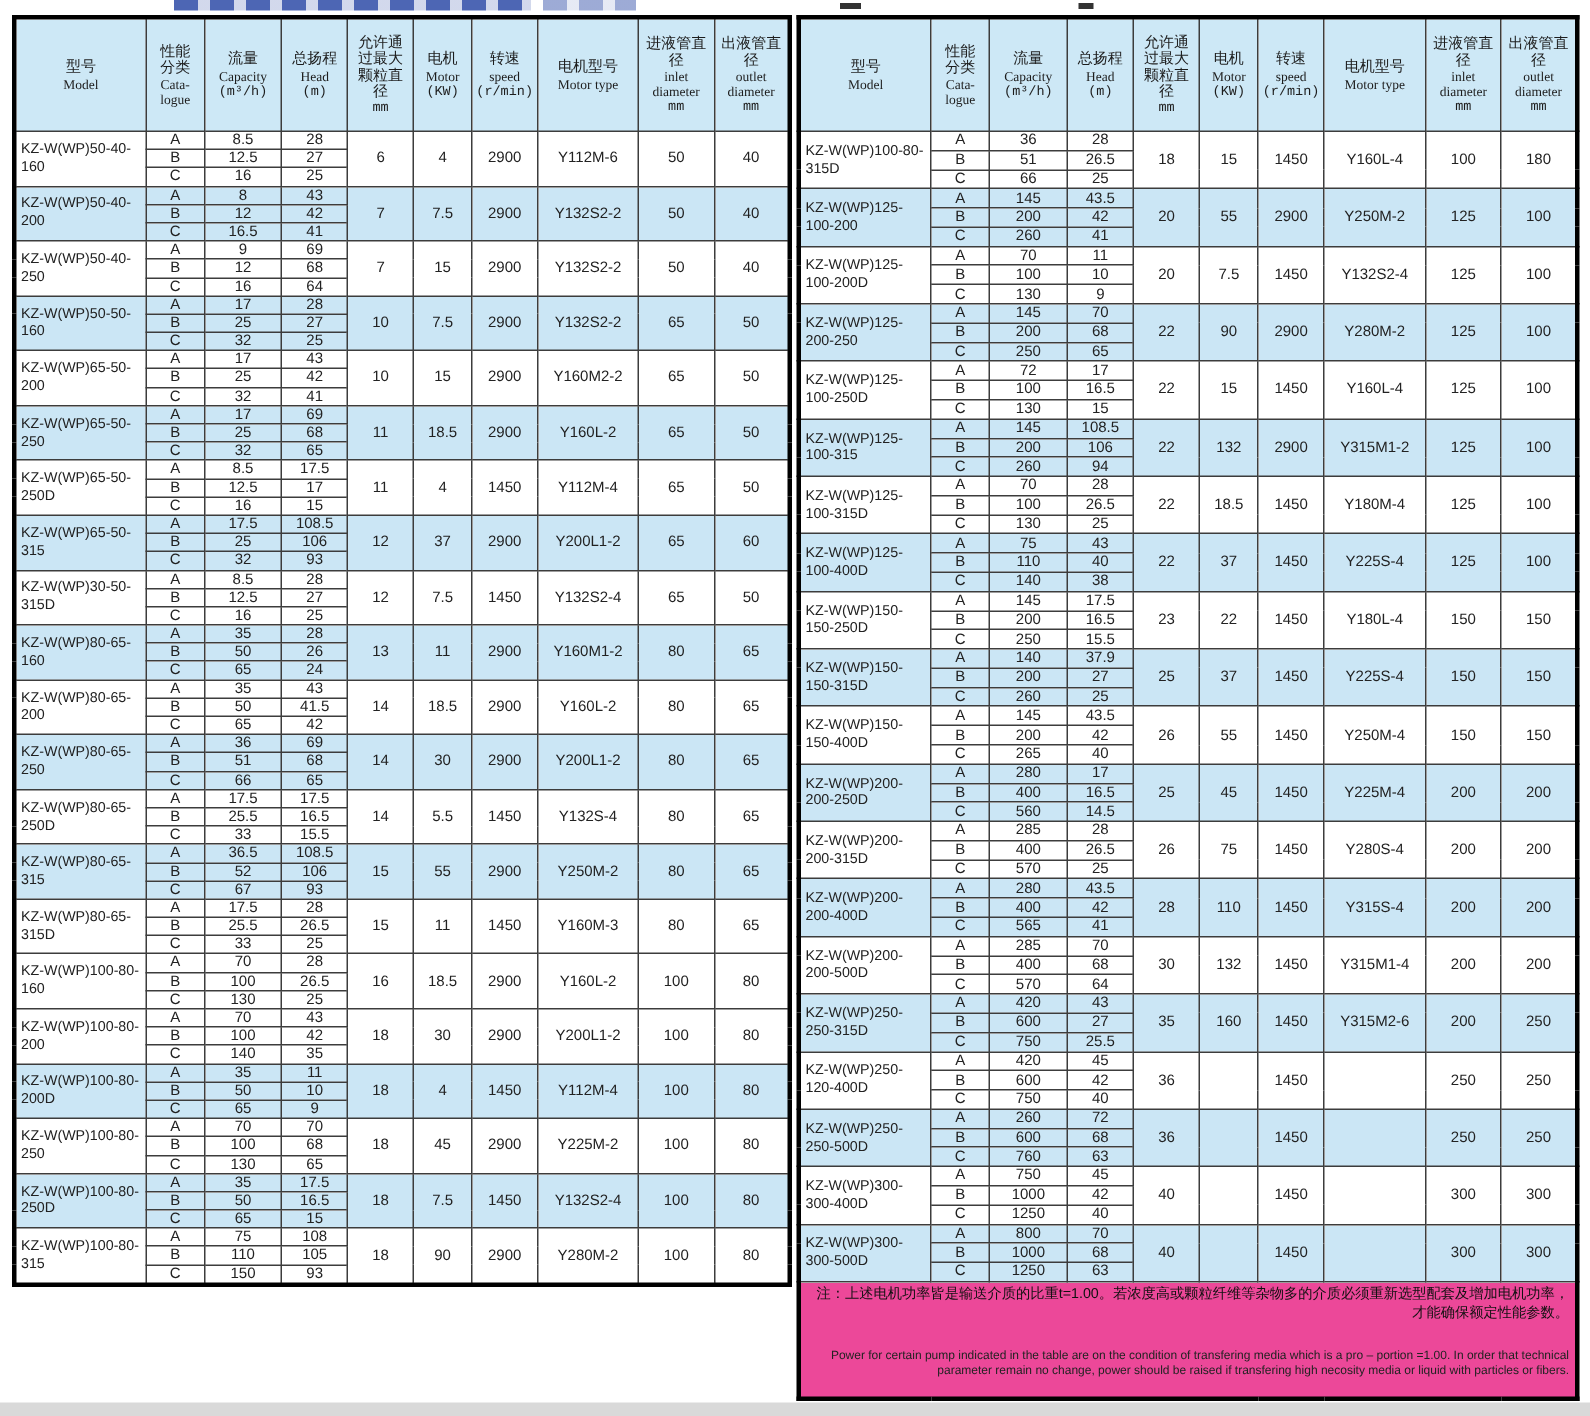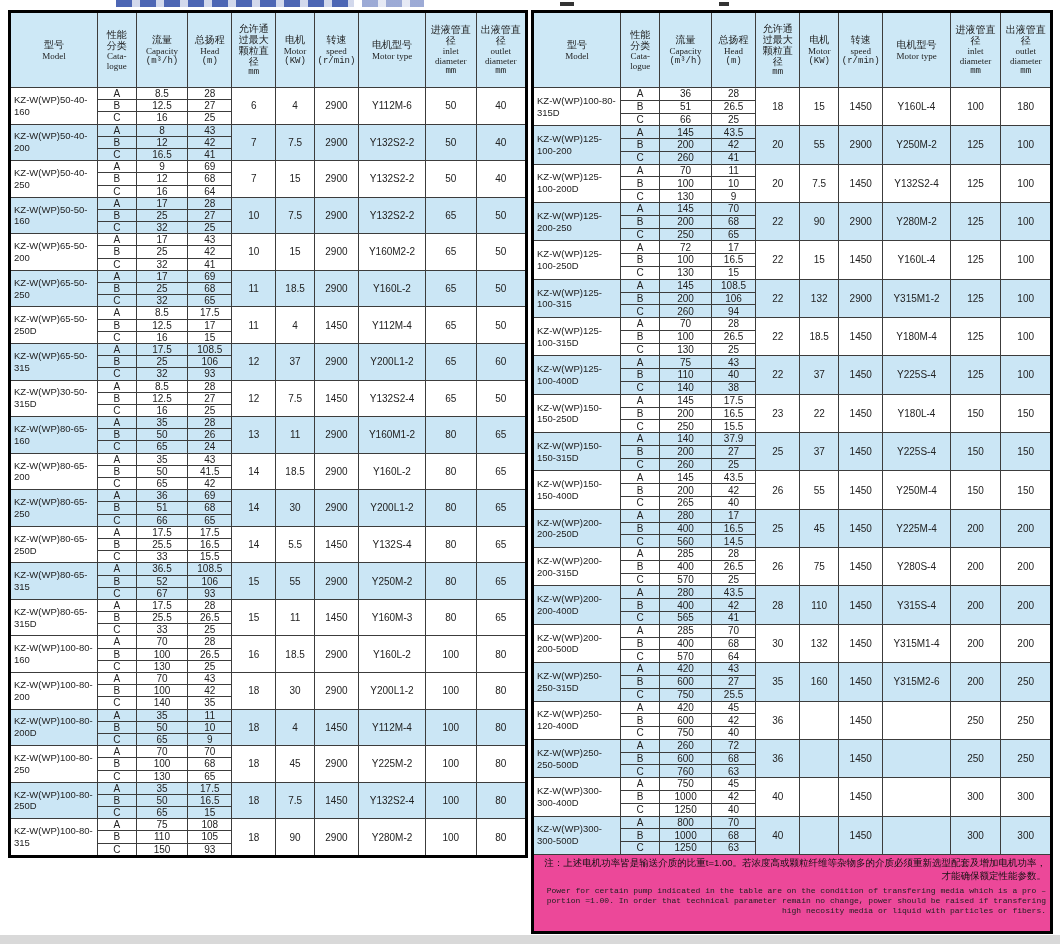--- a/index.html
+++ b/index.html
@@ -14,21 +14,21 @@
   .spec-table thead th{background:#cde8f6;font-weight:normal;height:74px;vertical-align:middle;}
   .hzh{display:block;font-size:10px;white-space:pre-line;color:#1d1d1d;}
   .hen{display:block;font-size:9px;white-space:pre-line;color:#1d1d1d;font-family:Liberation Serif, serif;}
   .hunit{display:block;font-size:9px;color:#1d1d1d;font-family:Liberation Mono, monospace;}
   td.model{ text-align:left;padding:0 2px 0 3px;font-size:9.5px;line-height:1.25;
         overflow-wrap:anywhere;vertical-align:middle;}
   tr.b>td{background:#cbe6f5;}
   tr.w>td{background:#ffffff;}
   td.notecell{text-align:right;vertical-align:top;padding:2px 4px;height:72px;background:#ec4899;}
   .note-zh{font-size:9.5px;line-height:1.35;color:#111;}
-  .note-en{font-size:8px;line-height:1.3;color:#222;margin-top:3px;font-family:Liberation Mono, monospace;}
+  .note-en{font-size:8px;line-height:1.3;color:#222;margin-top:16px;}
   .top-frag{position:absolute;top:0;height:7px;}
   .frag-blue{background:repeating-linear-gradient(90deg,#4d66b4 0 16px,rgba(77,102,180,.25) 16px 24px);}
   .frag-dot{background:#333;height:4px;top:2px;}
   .bottom-band{position:absolute;left:0;bottom:0;width:1060px;height:9px;background:#d9d9d9;}
 </style>
 </head>
 <body>
 
 <div class="page">
   <div class="top-frag frag-blue" style="left:116px;width:238px;"></div>

